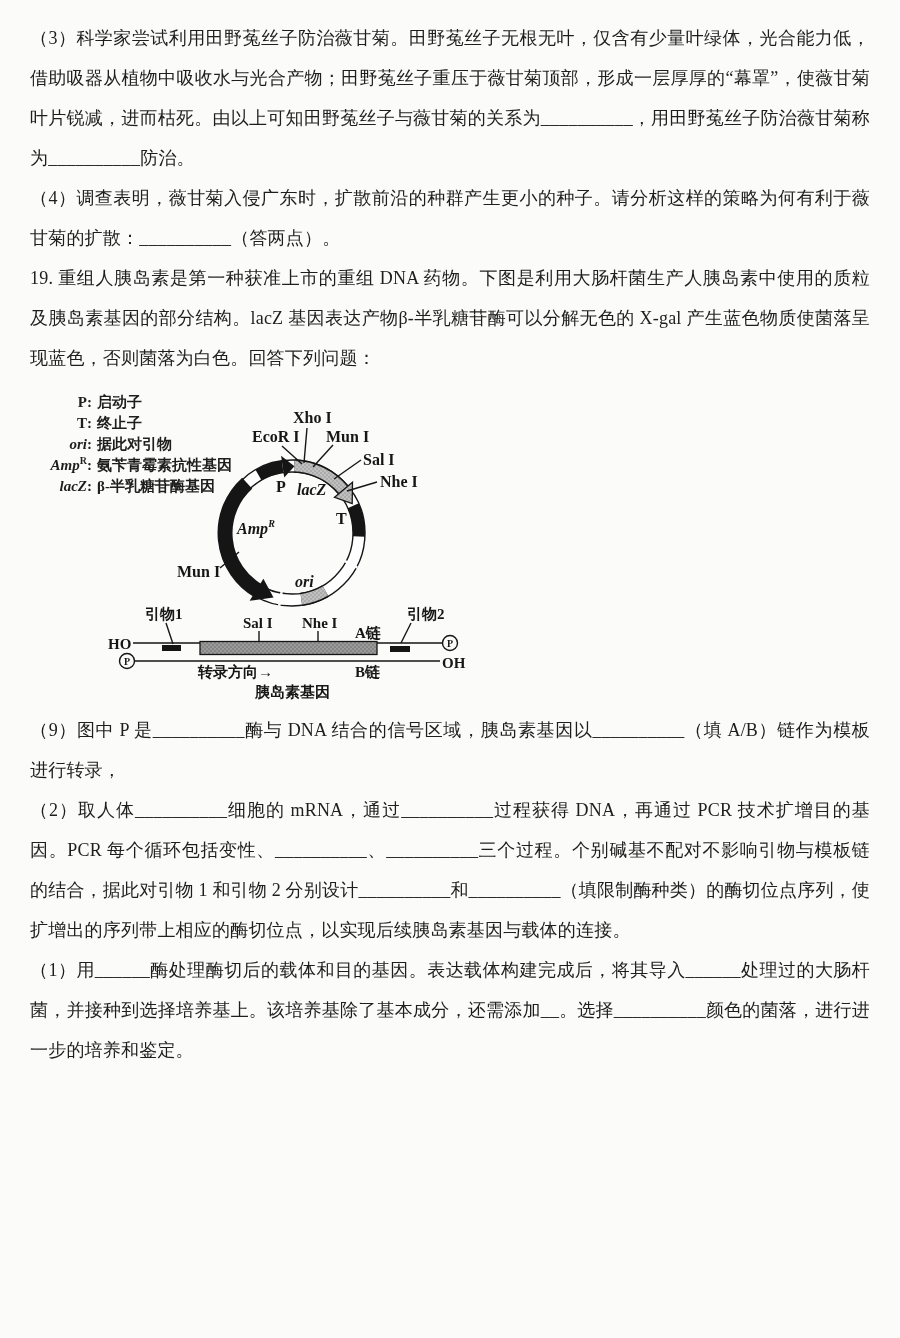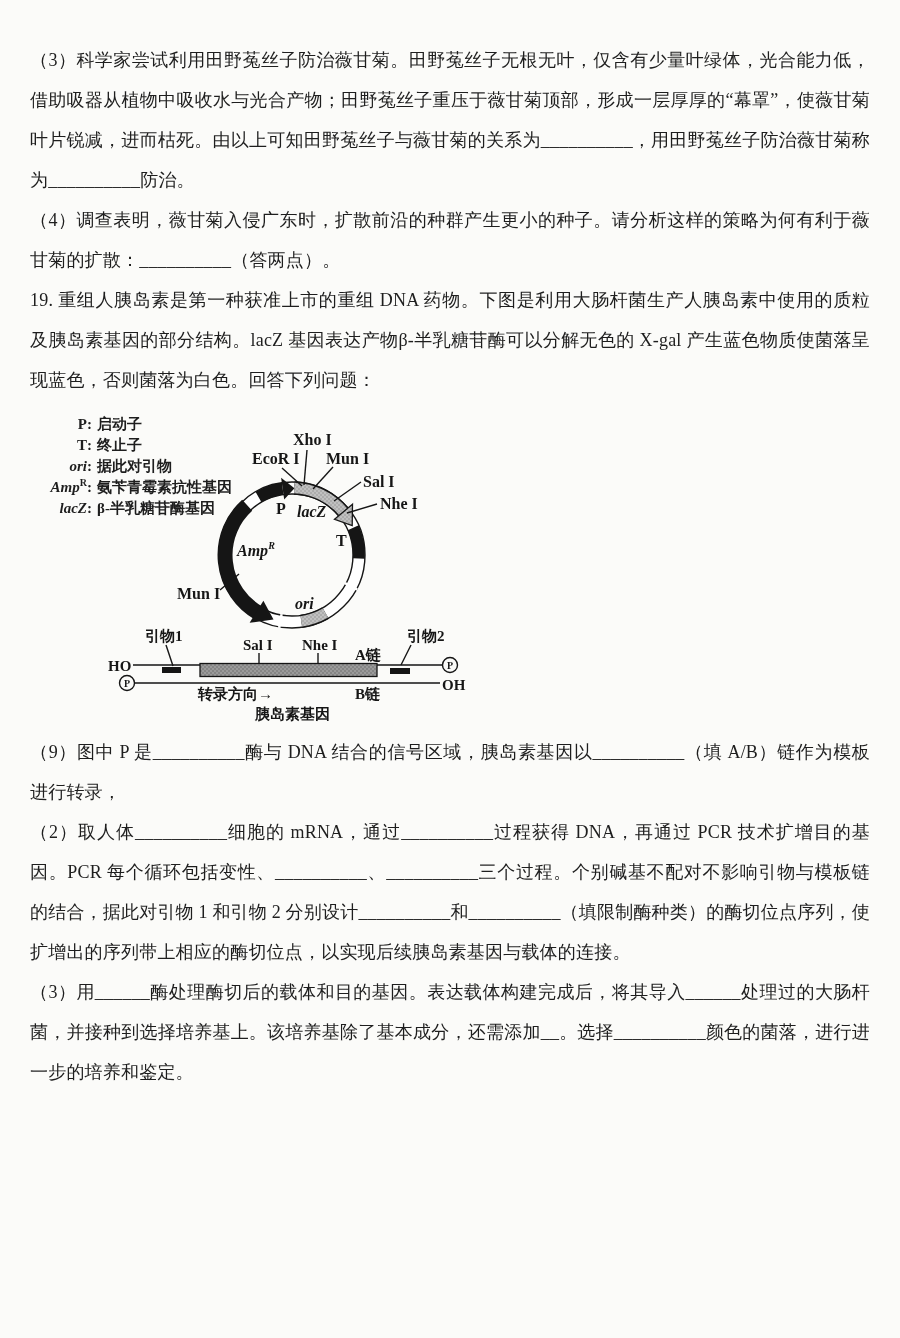--- a/index.html
+++ b/index.html
@@ -3,21 +3,21 @@
 <meta charset="utf-8">
 <style>
   html,body{margin:0;padding:0;}
   body{
     width:900px;height:1338px;
     background:#fbfbf9;
     font-family:"Liberation Serif","DejaVu Serif",serif;
     color:#1e1e1e;
     overflow:hidden;
   }
-  .page{padding:40px 30px 0 30px;}
+  .page{padding:18px 30px 0 30px;}
   .para{
     margin:0;
     font-size:18px;
     line-height:40px;
     text-align:justify;
     letter-spacing:0.2px;
     word-break:break-all;
   }
   
   .diagram{position:relative;height:318px;margin:8px 0 6px 0;}
@@ -172,15 +172,15 @@
         <text class="small" x="325" y="291">B链</text>
 
         <text class="small" x="168" y="291">转录方向→</text>
         <text class="small" x="225" y="311">胰岛素基因</text>
       </g>
     </svg>
   </div>
 
   <p class="para">（9）图中 P 是__________酶与 DNA 结合的信号区域，胰岛素基因以__________（填 A/B）链作为模板进行转录，</p>
   <p class="para">（2）取人体__________细胞的 mRNA，通过__________过程获得 DNA，再通过 PCR 技术扩增目的基因。PCR 每个循环包括变性、__________、__________三个过程。个别碱基不配对不影响引物与模板链的结合，据此对引物 1 和引物 2 分别设计__________和__________（填限制酶种类）的酶切位点序列，使扩增出的序列带上相应的酶切位点，以实现后续胰岛素基因与载体的连接。</p>
-  <p class="para">（3）用______酶处理酶切后的载体和目的基因。表达载体构建完成后，将其导入______处理过的大肠杆菌，并接种到选择培养基上。该培养基除了基本成分，还需添加__。选择__________颜色的菌落，进行进一步的培养和鉴定。</p>
+  <p class="para">（1）用______酶处理酶切后的载体和目的基因。表达载体构建完成后，将其导入______处理过的大肠杆菌，并接种到选择培养基上。该培养基除了基本成分，还需添加__。选择__________颜色的菌落，进行进一步的培养和鉴定。</p>
 
 </div>
 
 </body></html>

